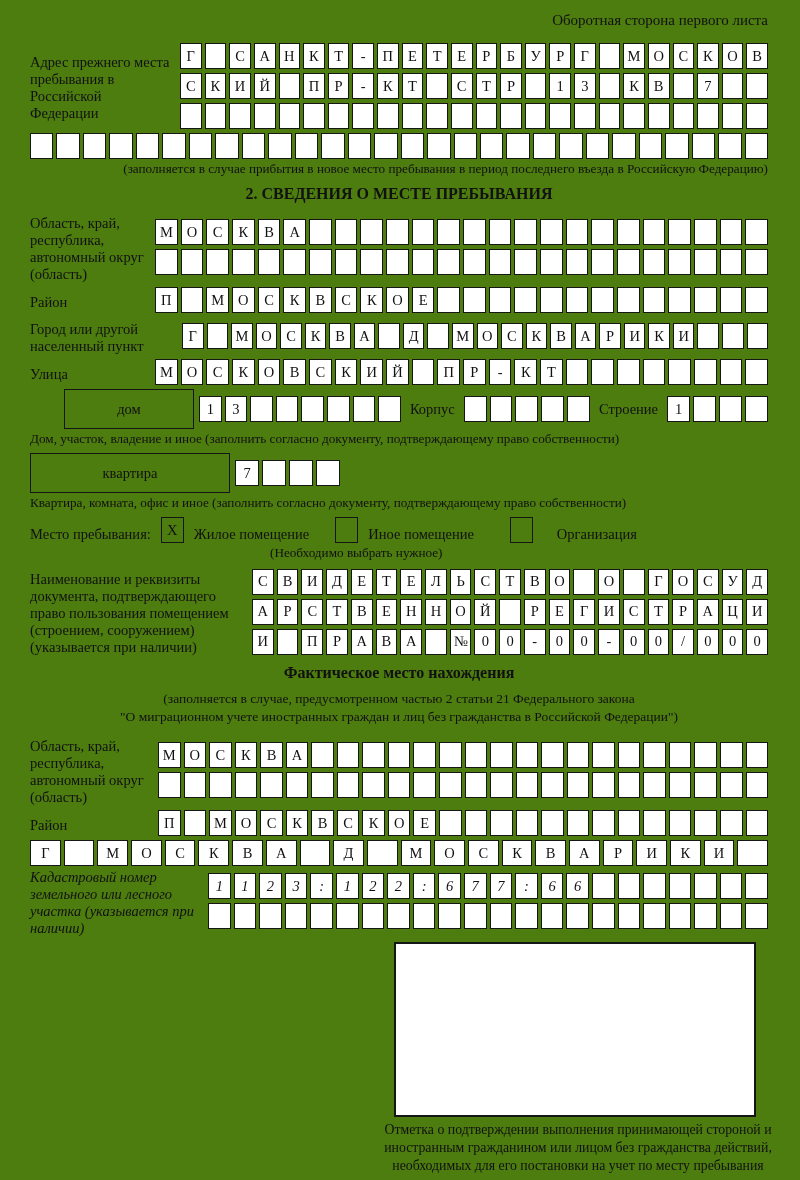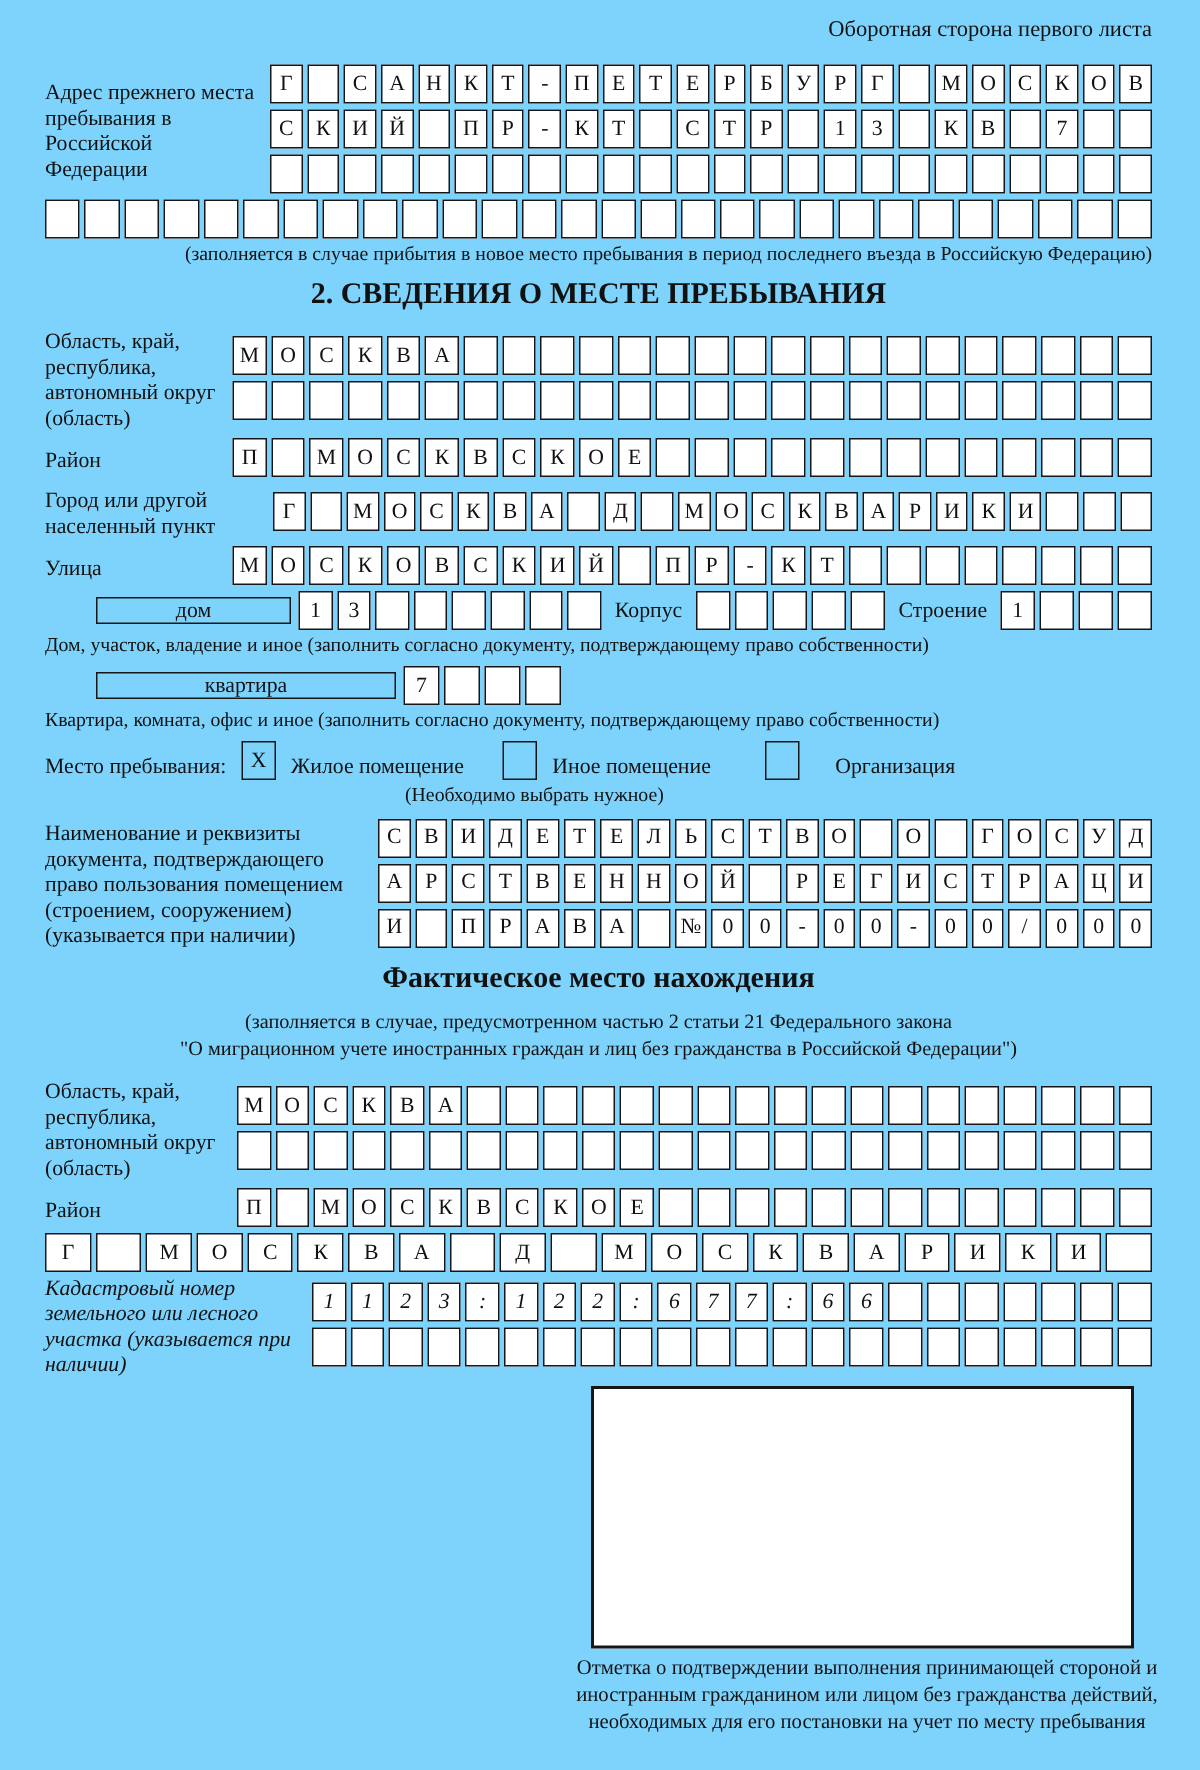--- a/index.html
+++ b/index.html
@@ -1,43 +1,43 @@
 <!DOCTYPE html>
 <html><head>
 <meta charset="utf-8">
 <style>
   html,body{margin:0;padding:0;background:#ffffff;}
   .page{
     width:800px;height:1180px;box-sizing:border-box;
     padding:12px 32px 0 30px;overflow:hidden;position:relative;
-    font-family:"Liberation Serif","DejaVu Serif",serif;color:#111;background:#7dd3fc;
+    font-family:"Liberation Serif","DejaVu Serif",serif;color:#111;background:#4d7c0f;
   }
   .top-right{ text-align:right;font-size:15px;margin-bottom:14px; }
   .block{ display:flex;align-items:center;margin-bottom:4px; }
   .label{ font-size:14.5px;line-height:17px;padding-top:4px;box-sizing:border-box;padding-right:8px; }
   .w150{flex:0 0 150px;} .w125{flex:0 0 125px;} .w152{flex:0 0 152px;}
   .w128{flex:0 0 128px;} .w198{flex:0 0 198px;} .w178{flex:0 0 178px;} .w222{flex:0 0 222px;}
   .rows{ flex:1;display:flex;flex-direction:column;gap:4px; }
   .cells{ display:flex;gap:3px;height:26px; }
   .cells .cell{
     flex:1 1 0;border:1.6px solid #161616;box-sizing:border-box;
     display:flex;align-items:center;justify-content:center;
     font-size:14.5px;line-height:1;background:#fff;
   }
   .cells.fixedw .cell{ flex:0 0 24px; }
   .fullrow{ margin:4px 0 2px 0; }
   .note{ font-size:13.2px;line-height:16px;margin:2px 0 6px 0; }
   .note.center{ text-align:right; }
-  .section-title{ text-align:center;font-weight:bold;font-size:20px;margin:8px 0 8px 0; }
+  .section-title{ text-align:center;font-weight:bold;font-size:16px;margin:8px 0 8px 0; }
   .inline-row{ display:flex;align-items:center;gap:5px;margin-bottom:2px; }
   .wide-box{
-    border:1.6px solid #161616;height:18px;box-sizing:border-box;
+    border:1.6px solid #161616;height:40px;box-sizing:border-box;
     display:flex;align-items:center;justify-content:center;font-size:14.5px;
   }
-  .wb130{ flex:0 0 130px;margin-left:34px; } .wb200{ flex:0 0 200px;margin-left:34px; }
+  .wb130{ flex:0 0 130px;margin-left:34px; } .wb200{ flex:0 0 200px;}
   .inline-label{ font-size:14.5px;padding:0 4px;white-space:nowrap; }
   .g8{flex:8;} .g5{flex:5;} .g4{flex:4;}
   .checkbox{
     display:inline-flex;align-items:center;justify-content:center;
     width:23px;height:26px;border:1.6px solid #161616;box-sizing:border-box;
     font-size:14.5px;margin:0 10px 0 10px;vertical-align:middle;
   }
   .stay-row{ font-size:14.5px;display:flex;align-items:flex-end;margin:4px 0 2px 0; }
   .stay-note{ margin-left:240px; }
   .center-note{ text-align:center;font-size:13.5px;line-height:18px;margin:0; }

